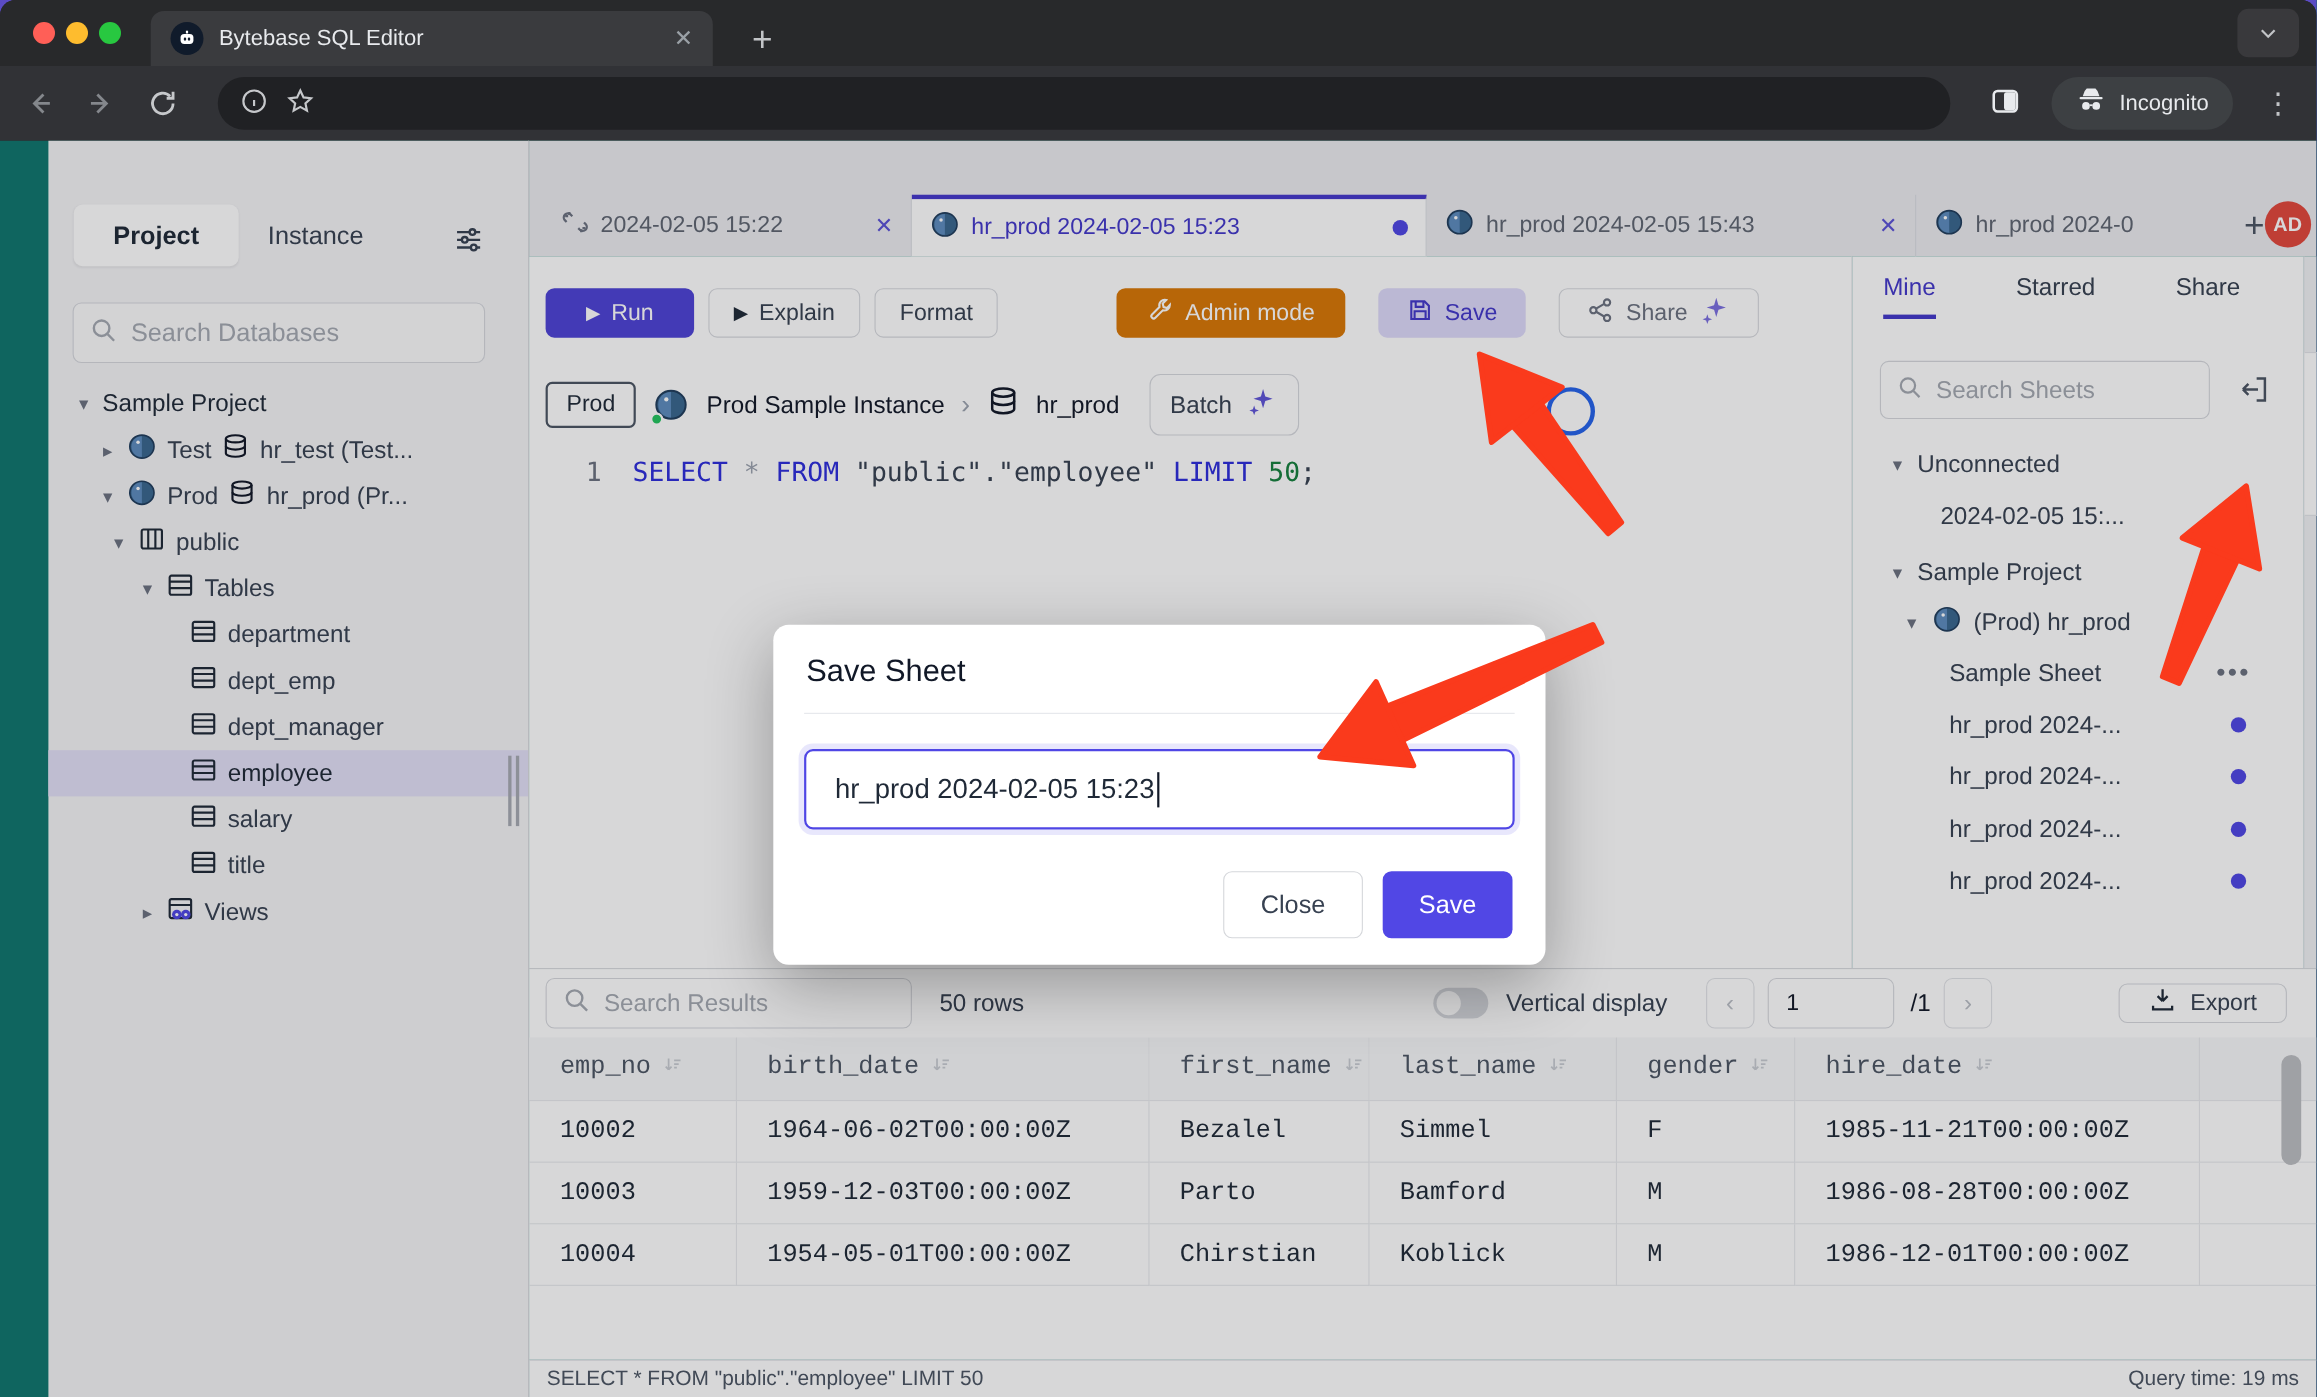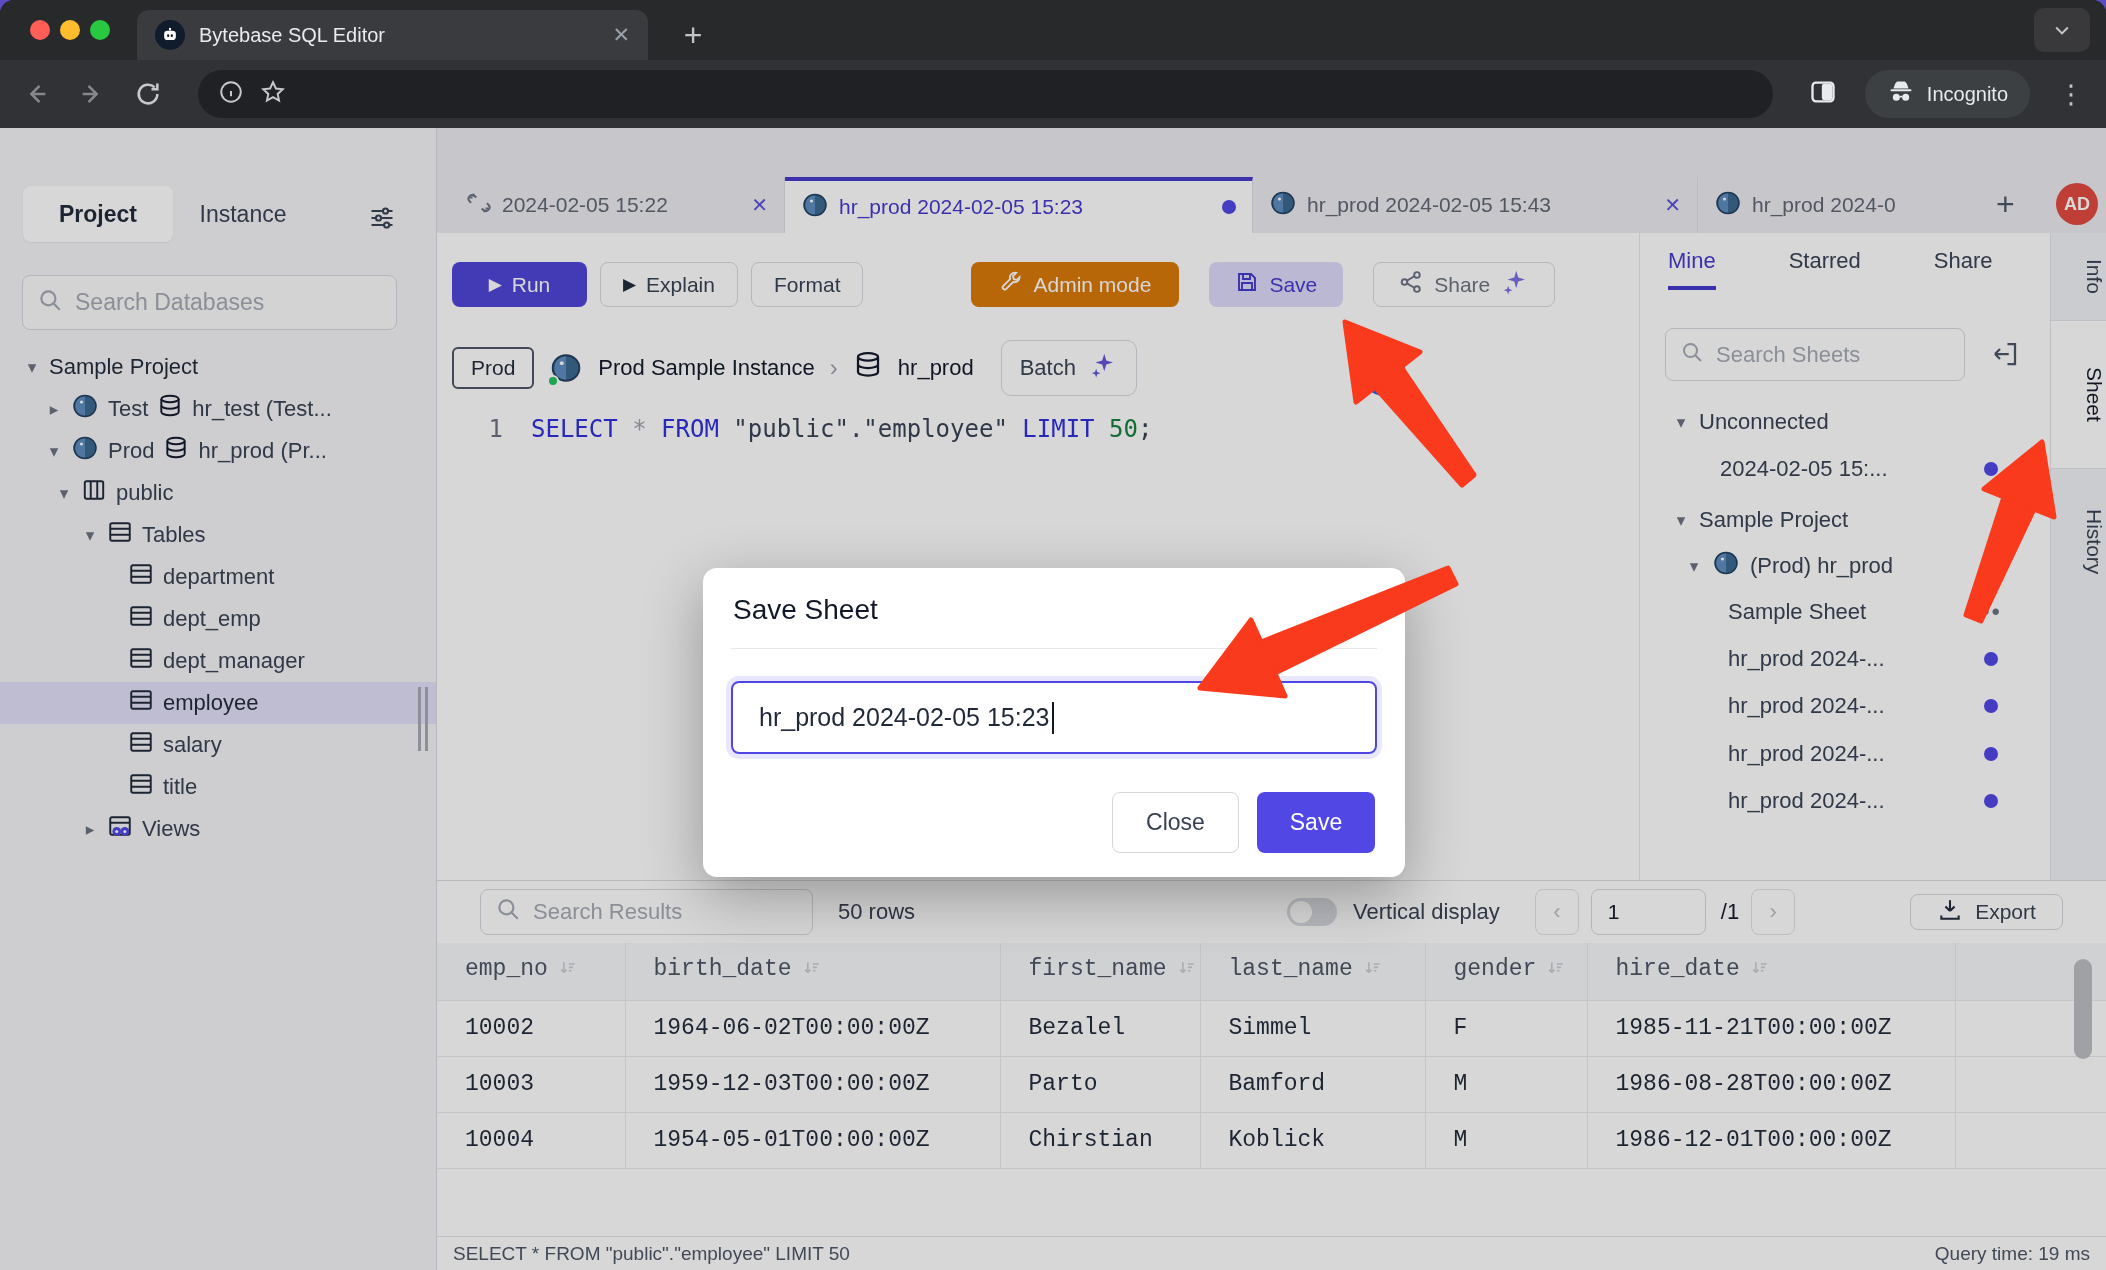--- a/index.html
+++ b/index.html
@@ -27,21 +27,21 @@
             display:flex; align-items:center; padding:0 22px; gap:28px; }
   .nav-ic { flex:none; display:flex; }
   .omnibox { flex:1; height:48px; background:#202124; border-radius:24px; display:flex;
              align-items:center; padding:0 20px; gap:16px; margin:0 8px; min-width:0; }
   .url { color:#e4e6e9; font-size:21px; flex:1; white-space:nowrap; overflow:hidden; }
   .incog { height:48px; background:#3d4043; border-radius:24px; display:flex; align-items:center;
            gap:12px; padding:0 22px; color:#e8eaed; font-size:20px; flex:none; }
   .dots { color:#c2c4c7; font-size:26px; letter-spacing:0; }
 
   
-  .app { position:absolute; top:128px; left:0; right:0; bottom:0; background:#000000; display:flex; }
+  .app { position:absolute; top:128px; left:0; right:0; bottom:0; background:#0f766e; display:flex;padding-left:44px; }
 
   
   .sidebar { width:437px; flex:none; background:#f4f4f6; border-right:1px solid #d9dbdf; position:relative; }
   .sb-tabs { position:absolute; top:58px; left:23px; display:flex; align-items:center; }
   .sb-pill { background:#fff; border-radius:8px; width:150px; height:56px; display:flex; align-items:center;
              justify-content:center; font-size:23px; color:#1f2937; font-weight:bold; box-shadow:0 1px 2px rgba(0,0,0,.06); }
   .sb-tab2 { width:140px; text-align:center; font-size:23px; color:#374151; }
   .sliders { position:absolute; top:76px; right:38px; }
   .sb-search { position:absolute; top:147px; left:22px; width:375px; height:55px; border:1px solid #d6d8dd;
                border-radius:8px; background:#fafafb; display:flex; align-items:center; gap:12px;
@@ -118,21 +118,21 @@
   .vtabs { width:56px; flex:none; background:#f1f2f4; border-left:1px solid #e2e4e8; display:flex;
            flex-direction:column; }
   .vtab { writing-mode:vertical-rl; font-size:21px; color:#374151; padding:26px 0; width:100%;
           display:flex; justify-content:center; }
   .vtab.active { background:#fff; border-top:1px solid #e2e4e8; border-bottom:1px solid #e2e4e8; color:#111827; }
 
   
   .results { height:356px; border-top:1px solid #d9dbdf; background:#fff; position:relative; }
   .res-toolbar { position:absolute; top:8px; left:15px; right:15px; height:46px; display:flex; align-items:center; }
   .res-search { width:333px; height:46px; border:1px solid #d6d8dd; border-radius:8px; display:flex;
-                align-items:center; gap:12px; padding:0 14px; color:#a4a9b1; font-size:22px;margin-left:28px; }
+                align-items:center; gap:12px; padding:0 14px; color:#a4a9b1; font-size:22px; }
   .rows-label { margin-left:25px; font-size:22px; color:#374151; }
   .toggle { width:50px; height:28px; border-radius:14px; background:#d7d9de; position:relative;
             margin-left:372px; flex:none; }
   .toggle-knob { position:absolute; left:3px; top:3px; width:22px; height:22px; border-radius:50%; background:#fff; }
   .toggle-label { margin-left:16px; font-size:22px; color:#374151; }
   .pgbtn { width:44px; height:46px; border:1px solid #e0e2e6; border-radius:8px; color:#b9bdc4;
            display:flex; align-items:center; justify-content:center; font-size:22px; background:#fff; }
   .pgprev { margin-left:35px; }
   .pg-input { width:115px; height:46px; border:1px solid #d6d8dd; border-radius:8px; padding:0 16px;
               font-size:21px; color:#111827; margin-left:12px; font-family:"Liberation Sans",sans-serif; }

